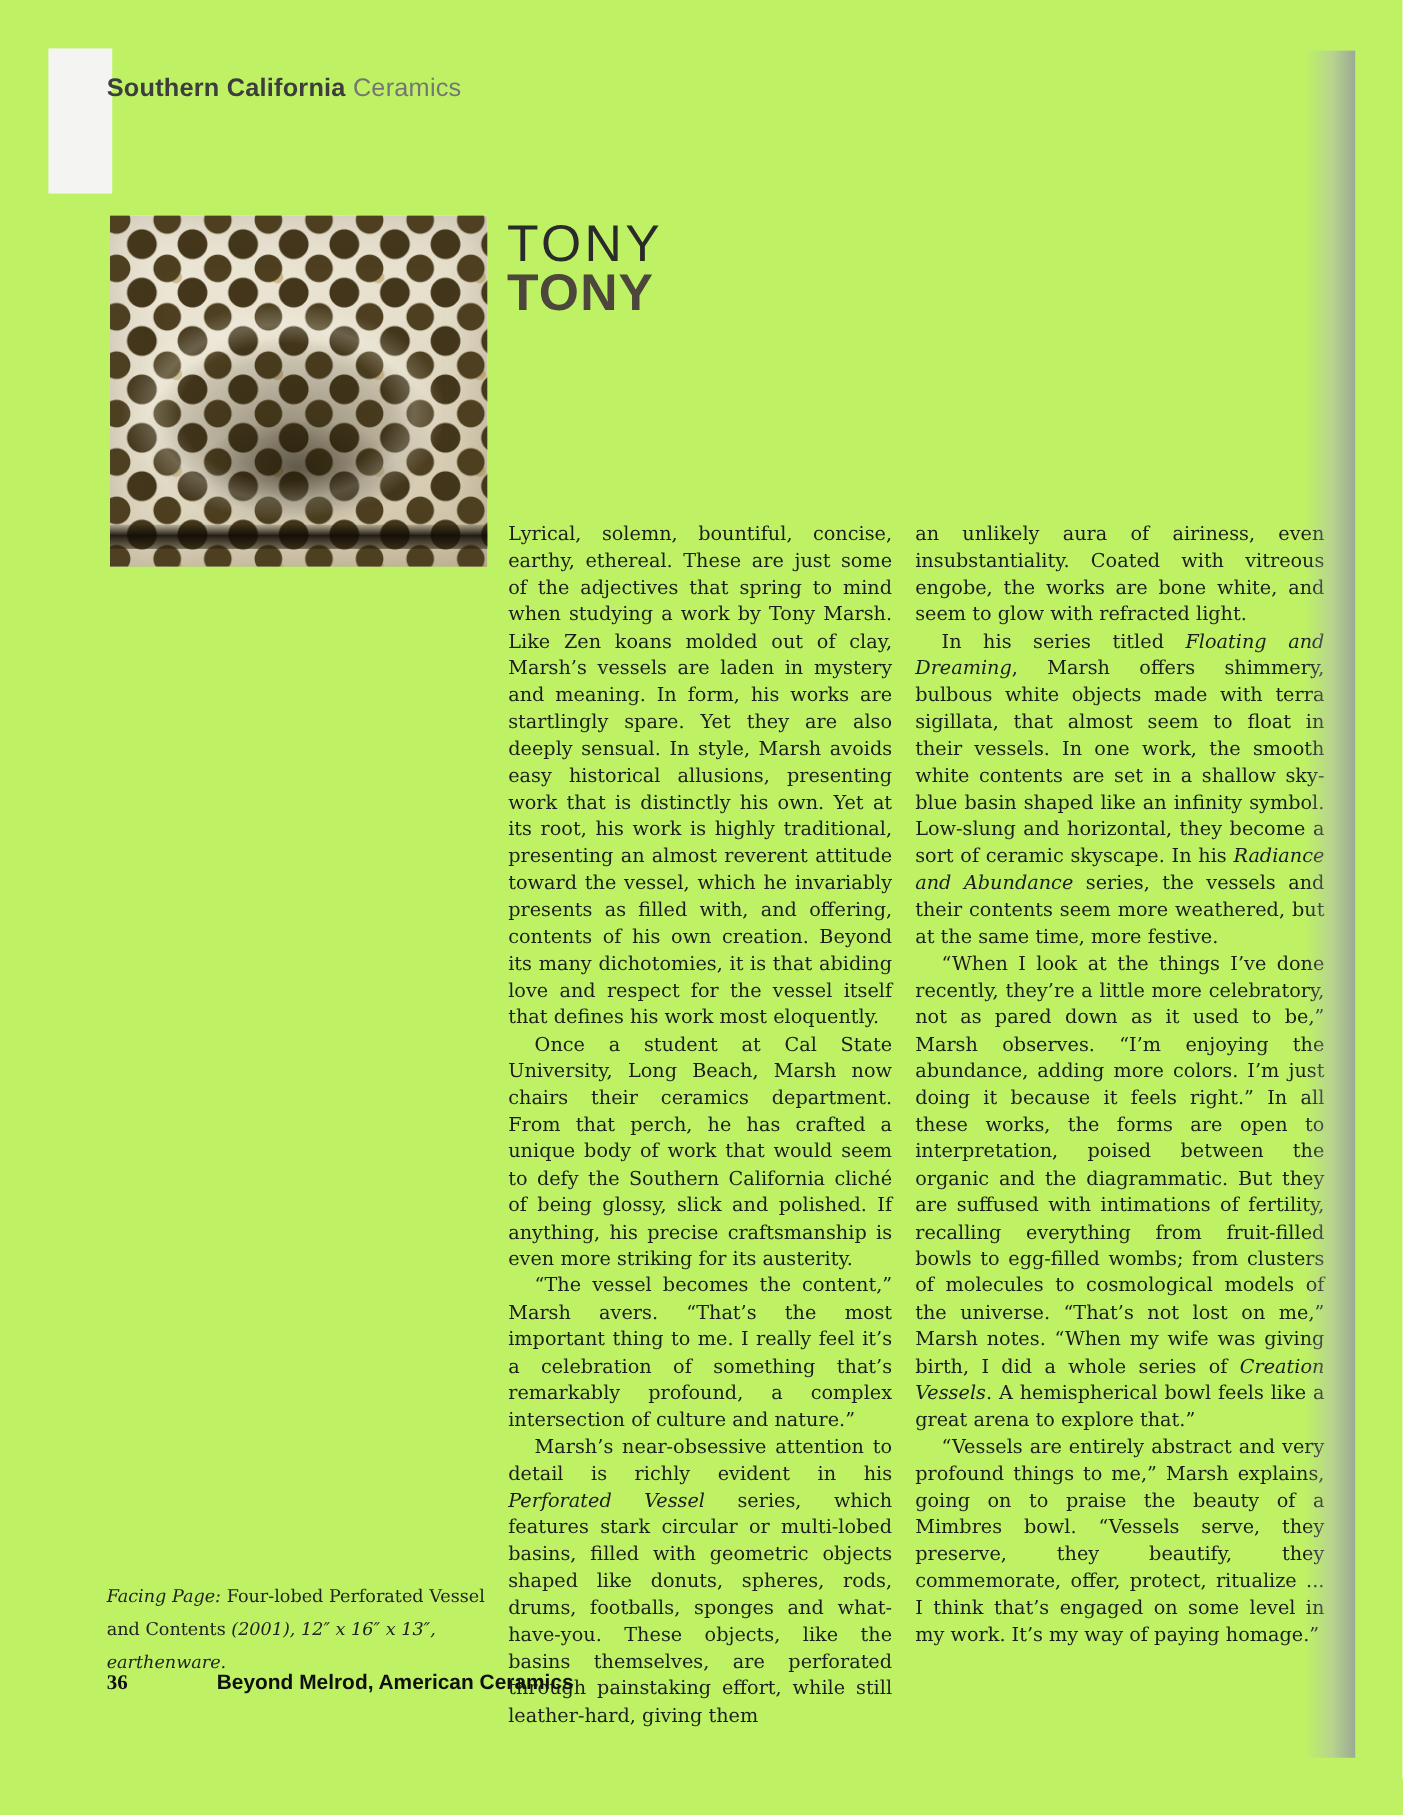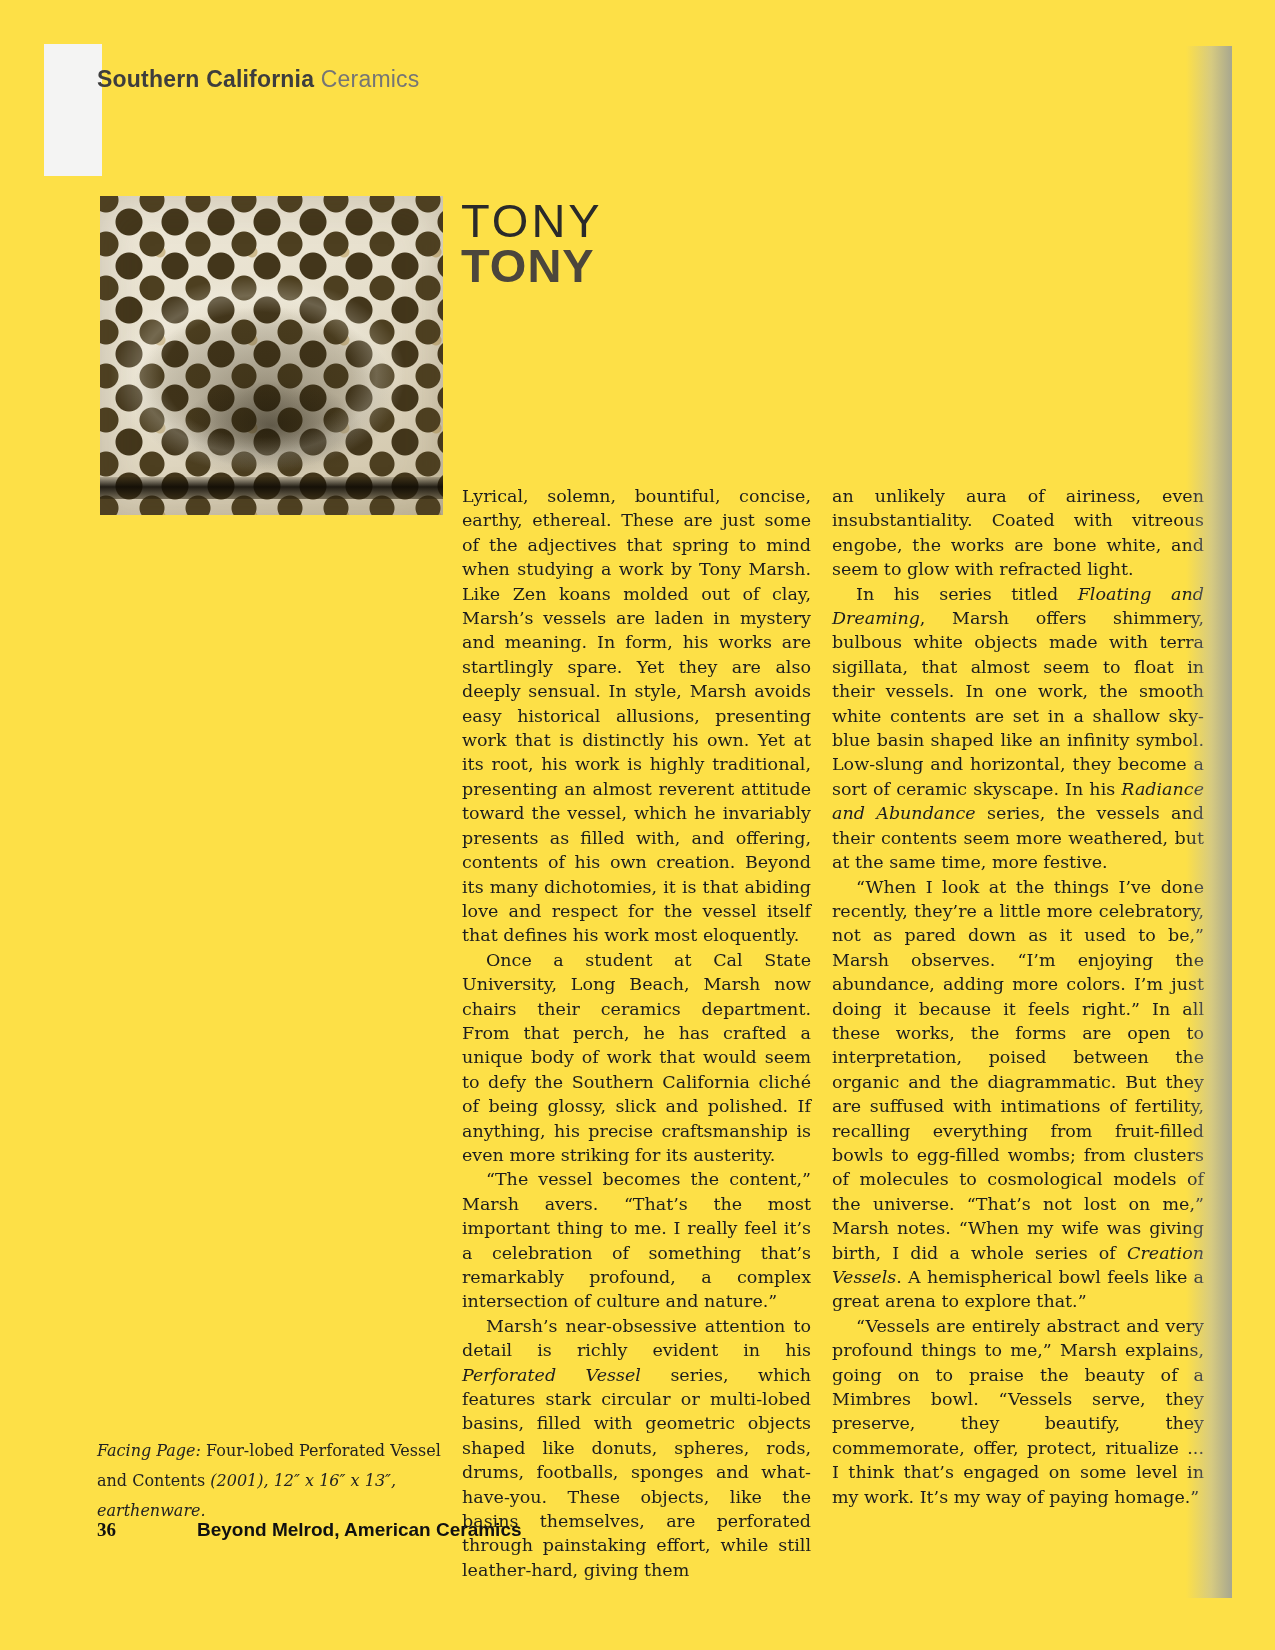--- a/index.html
+++ b/index.html
@@ -1,18 +1,18 @@
 <!DOCTYPE html>
 <html><head>
 <meta charset="utf-8">
 <style>
   html,body { margin:0; padding:0; background:#ffffff; }
   .page {
     position:relative; width:1275px; height:1650px;
-    background:#fde047; overflow:hidden;
+    background:#bef264; overflow:hidden;
     font-family:"DejaVu Serif", serif;
   }
   .scan-corner {
     position:absolute; left:44px; top:44px; width:58px; height:132px;
     background:#f4f4f3;
   }
   
   .header {
     position:absolute; left:97px; top:66px;
     font-family:"Liberation Sans", sans-serif; font-size:23px; letter-spacing:0.2px;
@@ -50,21 +50,21 @@
     font-size:47px; line-height:46px; font-weight:400; letter-spacing:3px; color:#2a2a2a;text-align:right;
   }
   .title-last {
     font-size:47px; line-height:43px; font-weight:700; letter-spacing:1px; color:#4c463c;
   }
   
   .columns {
     position:absolute; left:462px; top:474px; width:742px;
     display:flex; gap:21px;
   }
-  .col { color:#1d1d1d;margin-top:10px; }
+  .col { color:#1d1d1d; }
   .col-1 { width:349px; }
   .col-2 { width:372px; }
   .col p {
     margin:0; font-size:17.5px; line-height:24.4px; text-align:justify;
   }
   .col p.ind { text-indent:24px; }
   
   .caption {
     position:absolute; left:97px; top:1436px; width:352px;
     font-size:16px; line-height:30px; color:#222222;

